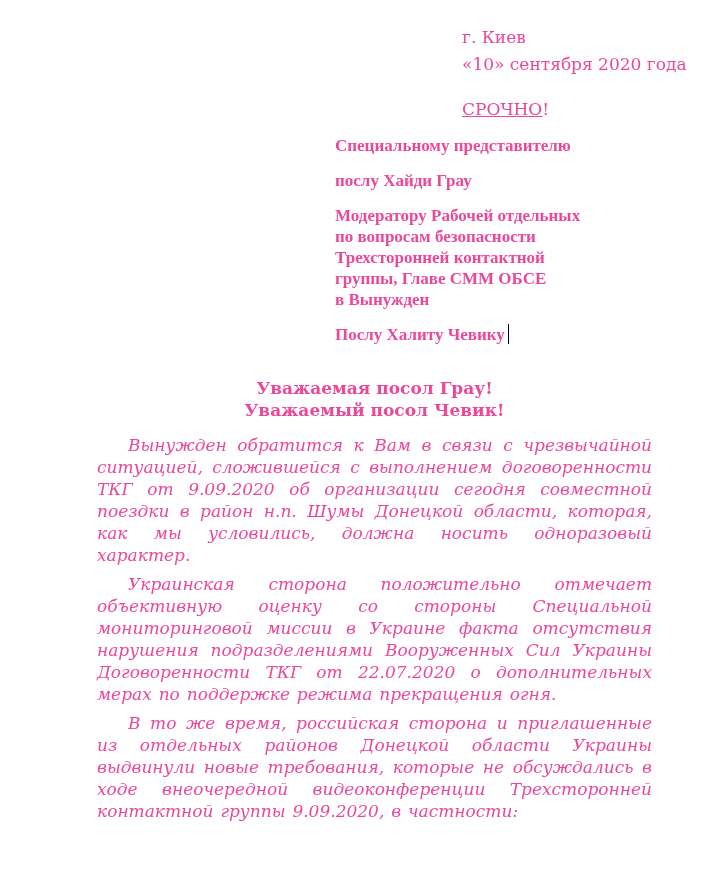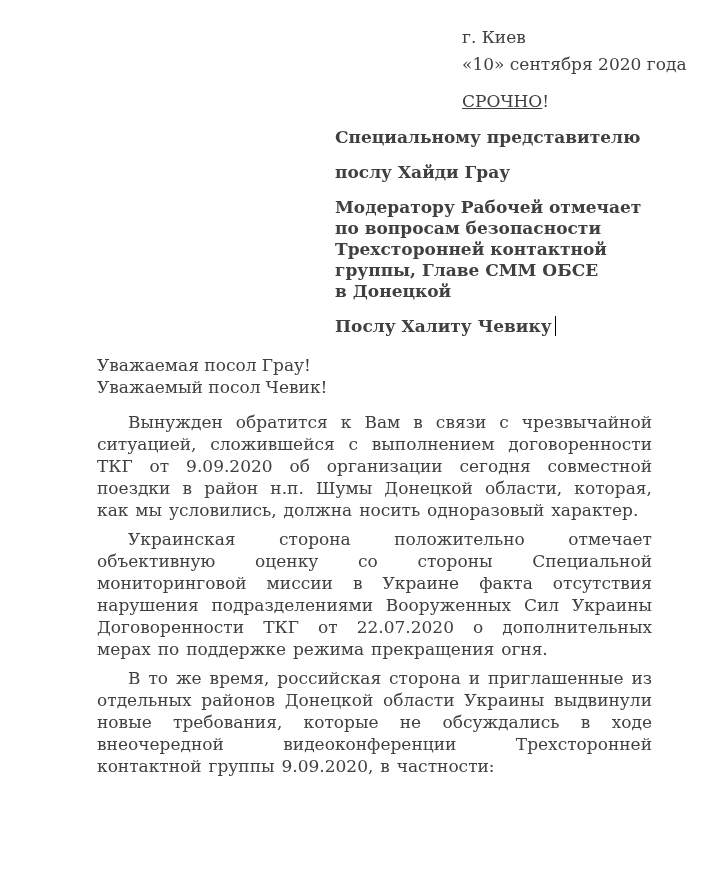--- a/index.html
+++ b/index.html
@@ -1,63 +1,66 @@
 <!DOCTYPE html>
 <html><head>
 <meta charset="utf-8">
 <style>
   html, body { margin: 0; padding: 0; background: #ffffff; }
   .page {
     position: relative;
     width: 701px;
     height: 881px;
     background: #ffffff;
-    color: #404040;
+    color: #ec4899;
     font-family: "DejaVu Serif", "Liberation Serif", serif;
     font-size: 17px;
     overflow: hidden;
     box-sizing: border-box;
   }
   .place-date {
     margin: 24px 0 0 462px;
     line-height: 27px;
   }
   .urgent {
-    margin: 12px 0 0 462px;
+    margin: 20px 0 0 462px;
     line-height: 22px;
   }
   .urgent .u { text-decoration: underline; }
   .addr-wrap {
     margin: 15px 20px 0 335px;
     font-weight: bold;
+    font-family: Liberation Serif, serif;
   }
   .addr-block { line-height: 21px; margin: 0 0 14px 0; }
   .addr-block:last-child { margin-bottom: 16px; }
   .caret {
     display: inline-block;
     width: 1.5px;
     height: 20px;
     background: #000000;
     margin-left: 3px;
     vertical-align: -4px;
   }
   .salutation {
-    margin: 17px 49px 0 97px;
-    font-weight: normal;
+    margin: 32px 49px 0 97px;
+    text-align: center;
+    font-weight: bold;
     line-height: 22px;
   }
   .body-text {
     margin: 13px 49px 0 97px;
     text-align: justify;
     line-height: 22px;
   }
   .body-text .para {
     margin: 0 0 7px 0;
     text-indent: 31px;
     word-spacing: 1.5px;
+    font-style: italic;
   }
   .body-text .para:last-child { margin-bottom: 0; }
 </style>
 </head>
 <body>
 
 <div class="page">
 
   <div class="place-date">
     <div>г. Киев</div>
@@ -70,25 +73,25 @@
 
     <div class="addr-block">
       <div>Специальному представителю</div>
     </div>
 
     <div class="addr-block">
       <div>послу Хайди Грау</div>
     </div>
 
     <div class="addr-block">
-      <div>Модератору Рабочей отмечает</div>
+      <div>Модератору Рабочей отдельных</div>
       <div>по вопросам безопасности</div>
       <div>Трехсторонней контактной</div>
       <div>группы, Главе СММ ОБСЕ</div>
-      <div>в Донецкой</div>
+      <div>в Вынужден</div>
     </div>
 
     <div class="addr-block">
       <div><span>Послу Халиту Чевику</span><span class="caret"></span></div>
     </div>
 
   </div>
 
   <div class="salutation">
     <div>Уважаемая посол Грау!</div>

